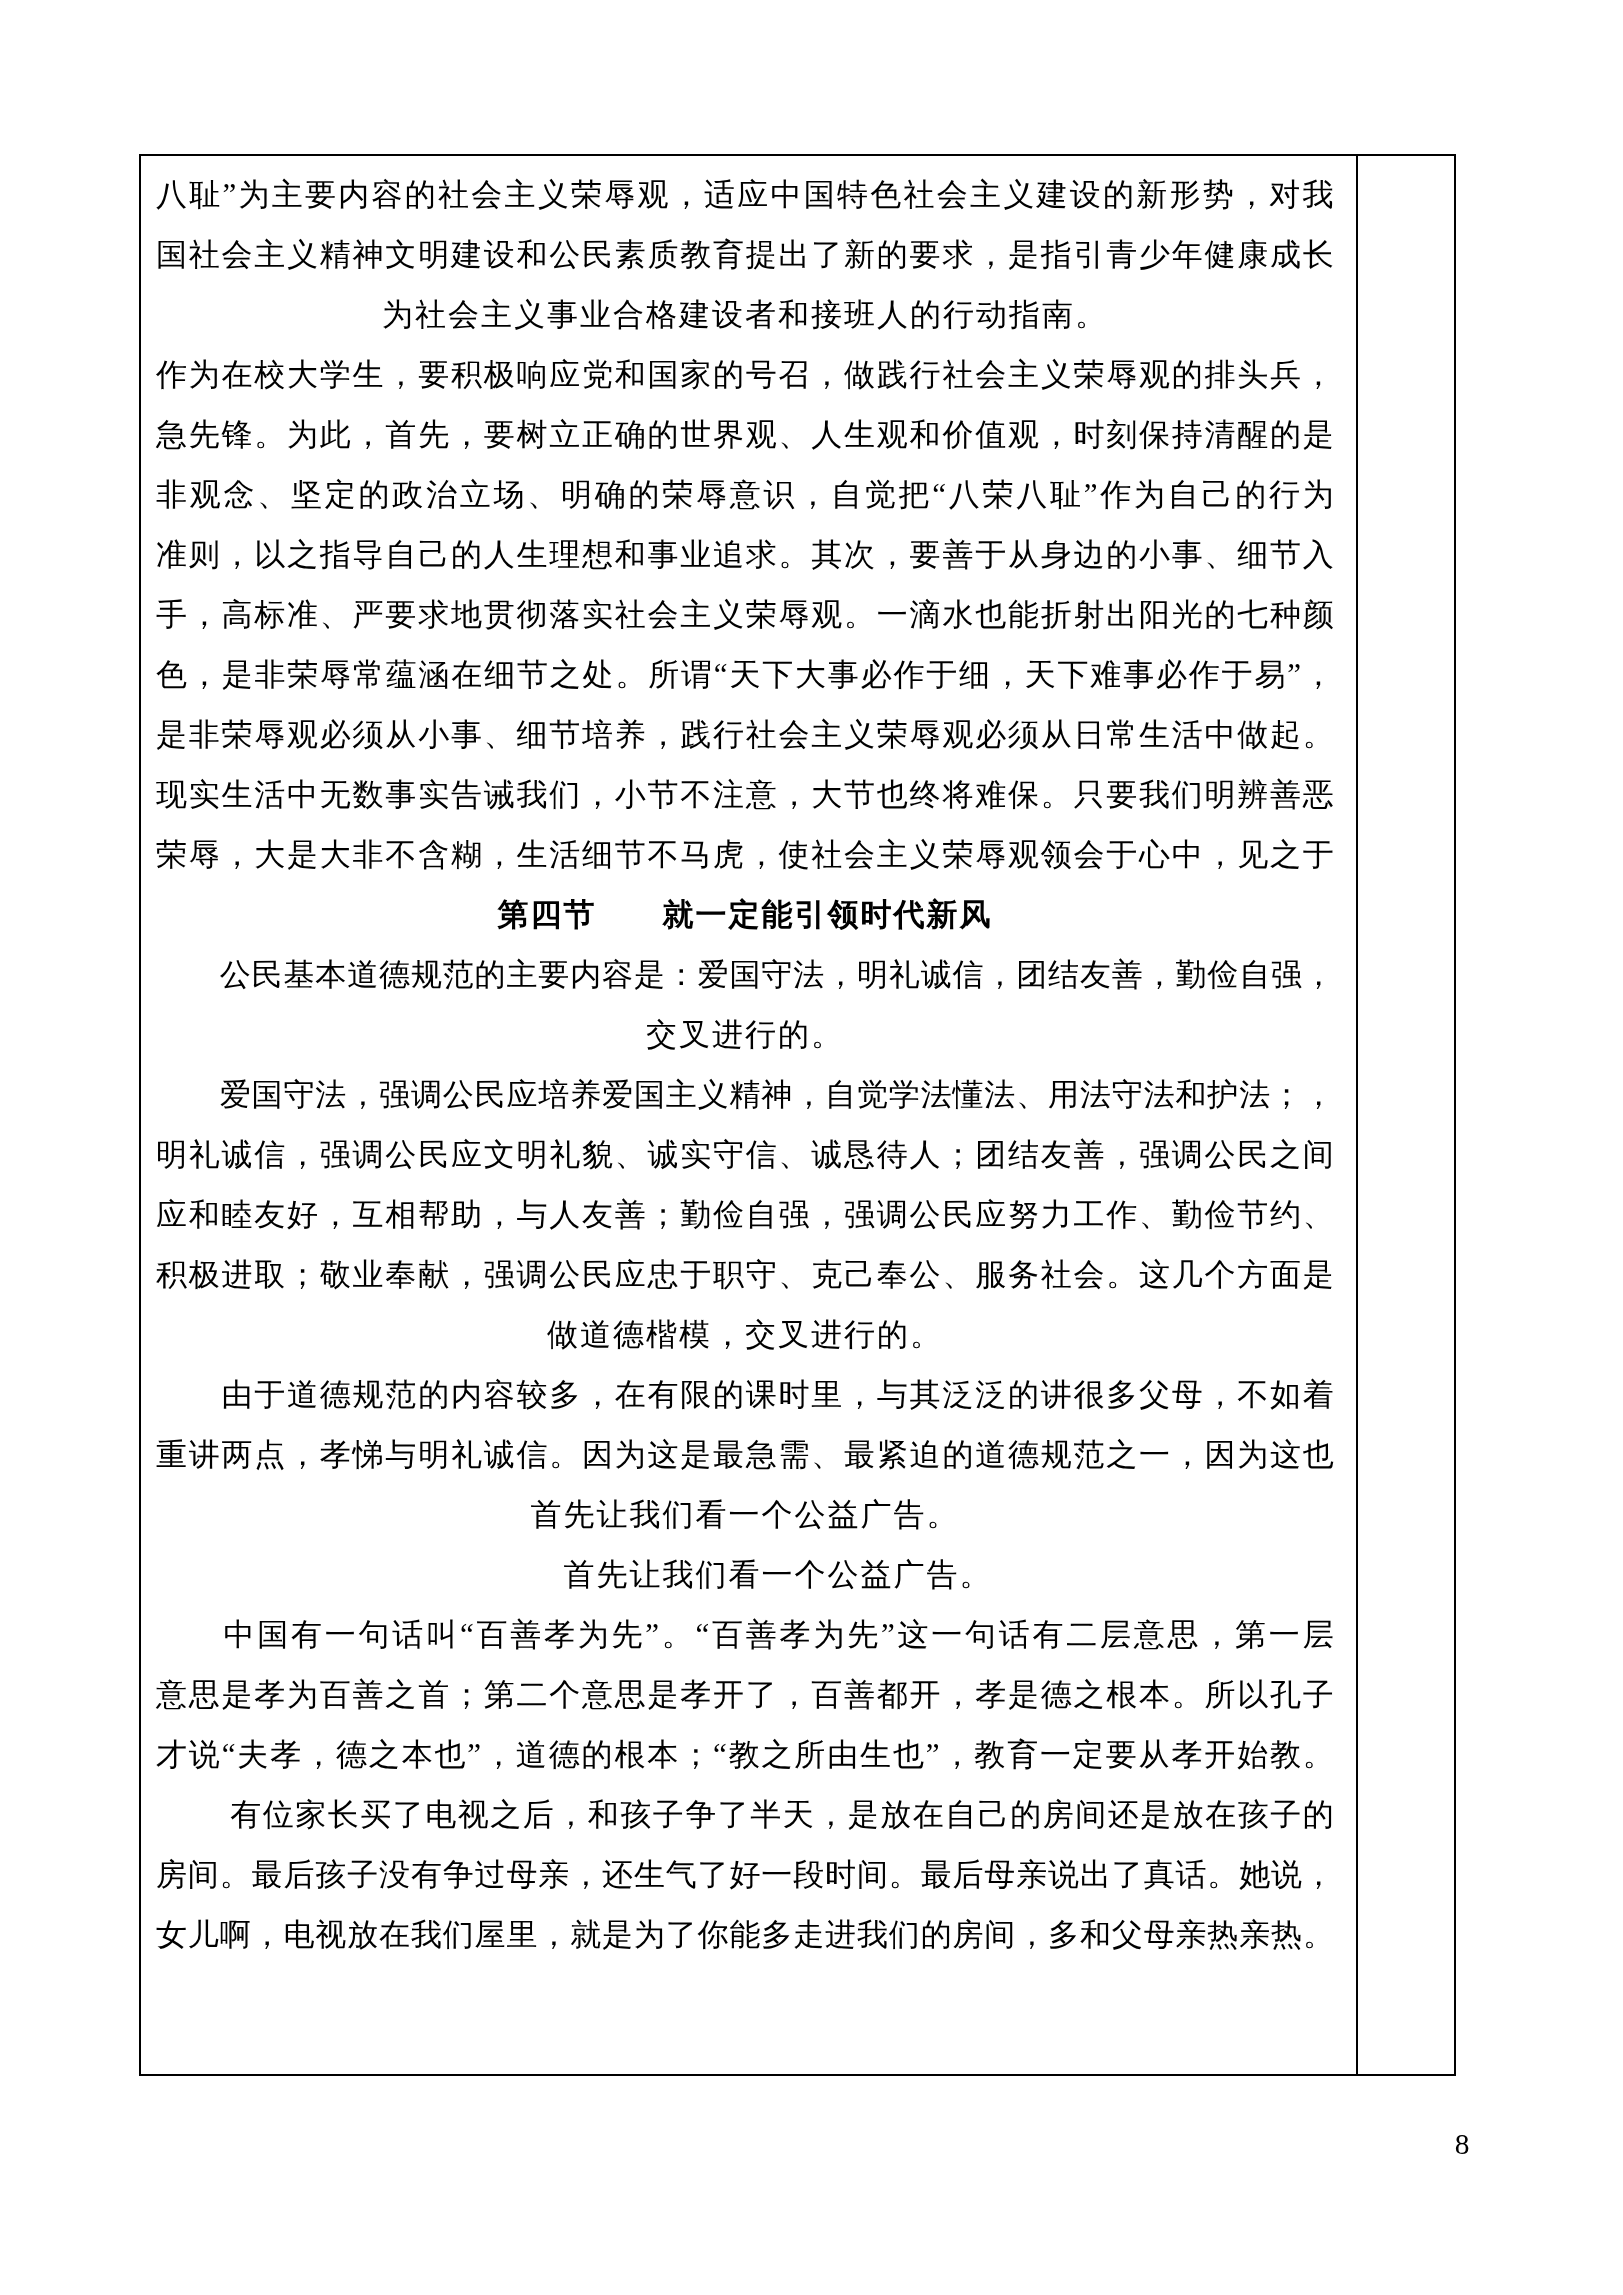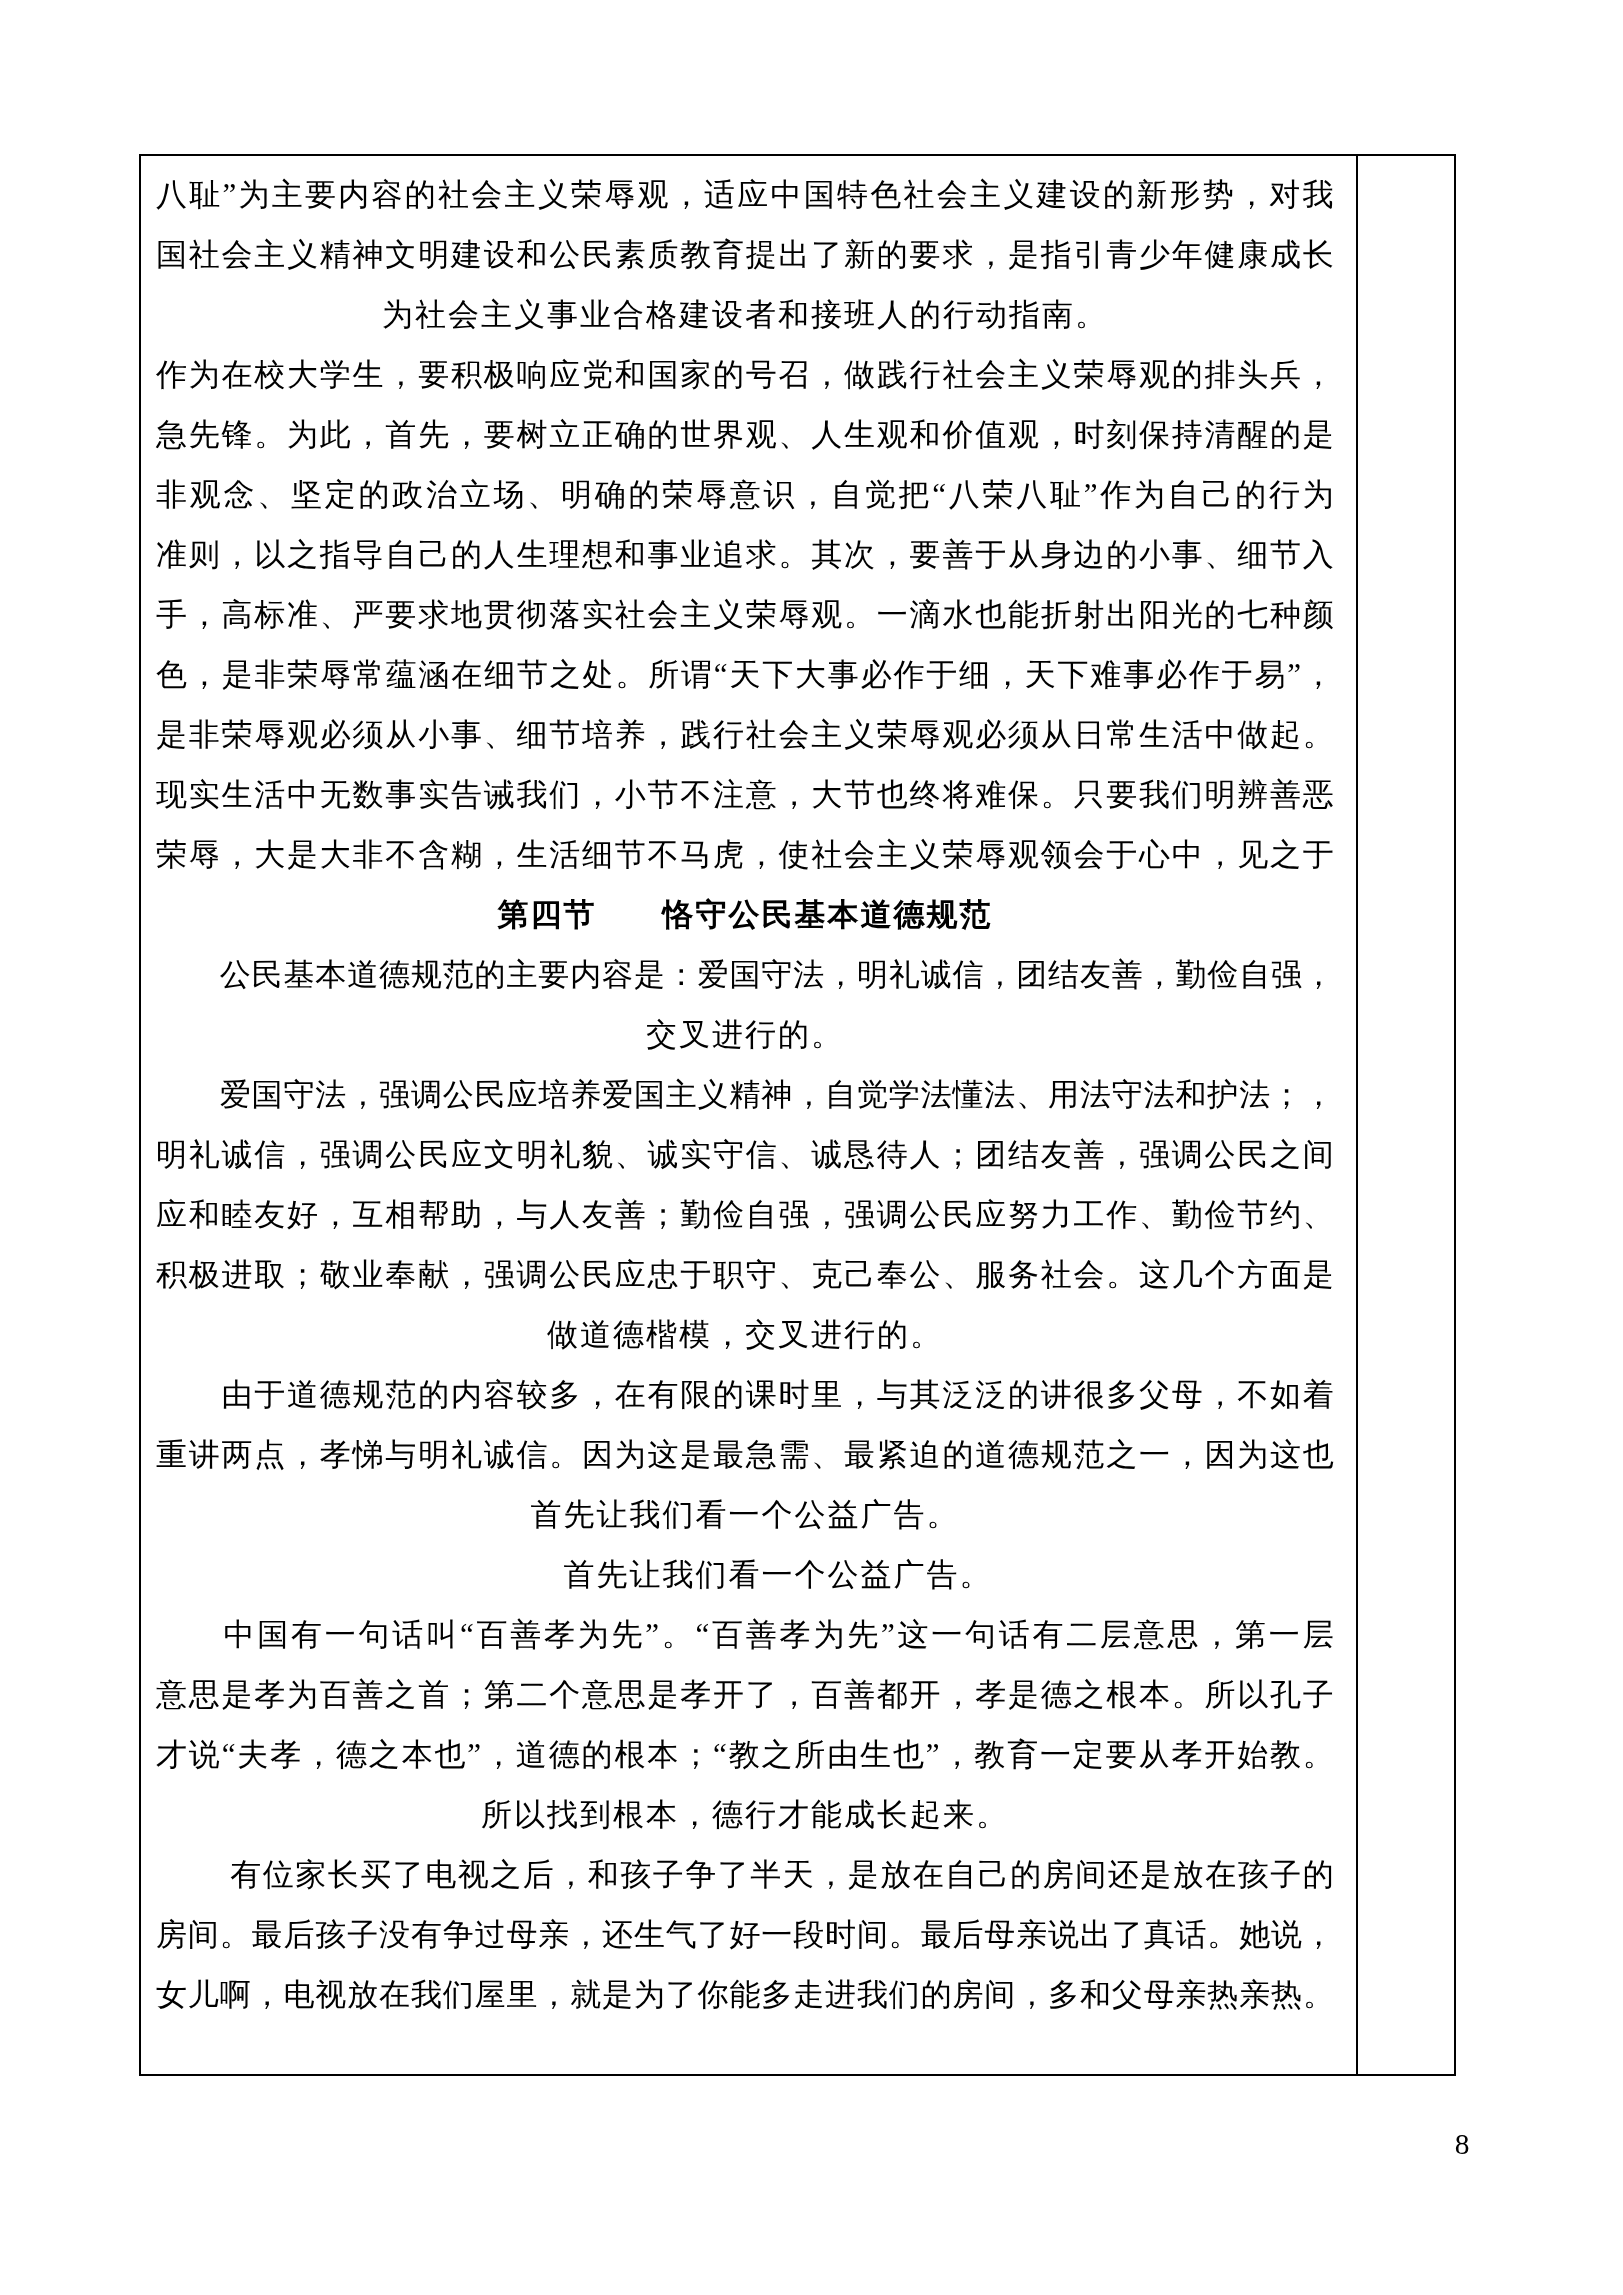--- a/index.html
+++ b/index.html
@@ -92,36 +92,35 @@
           <div class="line left">为社会主义事业合格建设者和接班人的行动指南。</div>
           <div class="line justify"><span>作</span><span>为</span><span>在</span><span>校</span><span>大</span><span>学</span><span>生</span><span>，</span><span>要</span><span>积</span><span>极</span><span>响</span><span>应</span><span>党</span><span>和</span><span>国</span><span>家</span><span>的</span><span>号</span><span>召</span><span>，</span><span>做</span><span>践</span><span>行</span><span>社</span><span>会</span><span>主</span><span>义</span><span>荣</span><span>辱</span><span>观</span><span>的</span><span>排</span><span>头</span><span>兵</span><span>，</span></div>
           <div class="line justify"><span>急</span><span>先</span><span>锋</span><span>。</span><span>为</span><span>此</span><span>，</span><span>首</span><span>先</span><span>，</span><span>要</span><span>树</span><span>立</span><span>正</span><span>确</span><span>的</span><span>世</span><span>界</span><span>观</span><span>、</span><span>人</span><span>生</span><span>观</span><span>和</span><span>价</span><span>值</span><span>观</span><span>，</span><span>时</span><span>刻</span><span>保</span><span>持</span><span>清</span><span>醒</span><span>的</span><span>是</span></div>
           <div class="line justify"><span>非</span><span>观</span><span>念</span><span>、</span><span>坚</span><span>定</span><span>的</span><span>政</span><span>治</span><span>立</span><span>场</span><span>、</span><span>明</span><span>确</span><span>的</span><span>荣</span><span>辱</span><span>意</span><span>识</span><span>，</span><span>自</span><span>觉</span><span>把</span><span>“</span><span>八</span><span>荣</span><span>八</span><span>耻</span><span>”</span><span>作</span><span>为</span><span>自</span><span>己</span><span>的</span><span>行</span><span>为</span></div>
           <div class="line justify"><span>准</span><span>则</span><span>，</span><span>以</span><span>之</span><span>指</span><span>导</span><span>自</span><span>己</span><span>的</span><span>人</span><span>生</span><span>理</span><span>想</span><span>和</span><span>事</span><span>业</span><span>追</span><span>求</span><span>。</span><span>其</span><span>次</span><span>，</span><span>要</span><span>善</span><span>于</span><span>从</span><span>身</span><span>边</span><span>的</span><span>小</span><span>事</span><span>、</span><span>细</span><span>节</span><span>入</span></div>
           <div class="line justify"><span>手</span><span>，</span><span>高</span><span>标</span><span>准</span><span>、</span><span>严</span><span>要</span><span>求</span><span>地</span><span>贯</span><span>彻</span><span>落</span><span>实</span><span>社</span><span>会</span><span>主</span><span>义</span><span>荣</span><span>辱</span><span>观</span><span>。</span><span>一</span><span>滴</span><span>水</span><span>也</span><span>能</span><span>折</span><span>射</span><span>出</span><span>阳</span><span>光</span><span>的</span><span>七</span><span>种</span><span>颜</span></div>
           <div class="line justify"><span>色</span><span>，</span><span>是</span><span>非</span><span>荣</span><span>辱</span><span>常</span><span>蕴</span><span>涵</span><span>在</span><span>细</span><span>节</span><span>之</span><span>处</span><span>。</span><span>所</span><span>谓</span><span>“</span><span>天</span><span>下</span><span>大</span><span>事</span><span>必</span><span>作</span><span>于</span><span>细</span><span>，</span><span>天</span><span>下</span><span>难</span><span>事</span><span>必</span><span>作</span><span>于</span><span>易</span><span>”</span><span>，</span></div>
           <div class="line justify"><span>是</span><span>非</span><span>荣</span><span>辱</span><span>观</span><span>必</span><span>须</span><span>从</span><span>小</span><span>事</span><span>、</span><span>细</span><span>节</span><span>培</span><span>养</span><span>，</span><span>践</span><span>行</span><span>社</span><span>会</span><span>主</span><span>义</span><span>荣</span><span>辱</span><span>观</span><span>必</span><span>须</span><span>从</span><span>日</span><span>常</span><span>生</span><span>活</span><span>中</span><span>做</span><span>起</span><span>。</span></div>
           <div class="line justify"><span>现</span><span>实</span><span>生</span><span>活</span><span>中</span><span>无</span><span>数</span><span>事</span><span>实</span><span>告</span><span>诫</span><span>我</span><span>们</span><span>，</span><span>小</span><span>节</span><span>不</span><span>注</span><span>意</span><span>，</span><span>大</span><span>节</span><span>也</span><span>终</span><span>将</span><span>难</span><span>保</span><span>。</span><span>只</span><span>要</span><span>我</span><span>们</span><span>明</span><span>辨</span><span>善</span><span>恶</span></div>
           <div class="line justify"><span>荣</span><span>辱</span><span>，</span><span>大</span><span>是</span><span>大</span><span>非</span><span>不</span><span>含</span><span>糊</span><span>，</span><span>生</span><span>活</span><span>细</span><span>节</span><span>不</span><span>马</span><span>虎</span><span>，</span><span>使</span><span>社</span><span>会</span><span>主</span><span>义</span><span>荣</span><span>辱</span><span>观</span><span>领</span><span>会</span><span>于</span><span>心</span><span>中</span><span>，</span><span>见</span><span>之</span><span>于</span></div>
-          <div class="line heading">第四节　　恪守公民基本道德规范</div>
+          <div class="line heading">第四节　　就一定能引领时代新风</div>
           <div class="line justify"><span>　</span><span>　</span><span>公</span><span>民</span><span>基</span><span>本</span><span>道</span><span>德</span><span>规</span><span>范</span><span>的</span><span>主</span><span>要</span><span>内</span><span>容</span><span>是</span><span>：</span><span>爱</span><span>国</span><span>守</span><span>法</span><span>，</span><span>明</span><span>礼</span><span>诚</span><span>信</span><span>，</span><span>团</span><span>结</span><span>友</span><span>善</span><span>，</span><span>勤</span><span>俭</span><span>自</span><span>强</span><span>，</span></div>
           <div class="line left">交叉进行的。</div>
           <div class="line justify"><span>　</span><span>　</span><span>爱</span><span>国</span><span>守</span><span>法</span><span>，</span><span>强</span><span>调</span><span>公</span><span>民</span><span>应</span><span>培</span><span>养</span><span>爱</span><span>国</span><span>主</span><span>义</span><span>精</span><span>神</span><span>，</span><span>自</span><span>觉</span><span>学</span><span>法</span><span>懂</span><span>法</span><span>、</span><span>用</span><span>法</span><span>守</span><span>法</span><span>和</span><span>护</span><span>法</span><span>；</span><span>，</span></div>
           <div class="line justify"><span>明</span><span>礼</span><span>诚</span><span>信</span><span>，</span><span>强</span><span>调</span><span>公</span><span>民</span><span>应</span><span>文</span><span>明</span><span>礼</span><span>貌</span><span>、</span><span>诚</span><span>实</span><span>守</span><span>信</span><span>、</span><span>诚</span><span>恳</span><span>待</span><span>人</span><span>；</span><span>团</span><span>结</span><span>友</span><span>善</span><span>，</span><span>强</span><span>调</span><span>公</span><span>民</span><span>之</span><span>间</span></div>
           <div class="line justify"><span>应</span><span>和</span><span>睦</span><span>友</span><span>好</span><span>，</span><span>互</span><span>相</span><span>帮</span><span>助</span><span>，</span><span>与</span><span>人</span><span>友</span><span>善</span><span>；</span><span>勤</span><span>俭</span><span>自</span><span>强</span><span>，</span><span>强</span><span>调</span><span>公</span><span>民</span><span>应</span><span>努</span><span>力</span><span>工</span><span>作</span><span>、</span><span>勤</span><span>俭</span><span>节</span><span>约</span><span>、</span></div>
           <div class="line justify"><span>积</span><span>极</span><span>进</span><span>取</span><span>；</span><span>敬</span><span>业</span><span>奉</span><span>献</span><span>，</span><span>强</span><span>调</span><span>公</span><span>民</span><span>应</span><span>忠</span><span>于</span><span>职</span><span>守</span><span>、</span><span>克</span><span>己</span><span>奉</span><span>公</span><span>、</span><span>服</span><span>务</span><span>社</span><span>会</span><span>。</span><span>这</span><span>几</span><span>个</span><span>方</span><span>面</span><span>是</span></div>
           <div class="line left">做道德楷模，交叉进行的。</div>
           <div class="line justify"><span>　</span><span>　</span><span>由</span><span>于</span><span>道</span><span>德</span><span>规</span><span>范</span><span>的</span><span>内</span><span>容</span><span>较</span><span>多</span><span>，</span><span>在</span><span>有</span><span>限</span><span>的</span><span>课</span><span>时</span><span>里</span><span>，</span><span>与</span><span>其</span><span>泛</span><span>泛</span><span>的</span><span>讲</span><span>很</span><span>多</span><span>父</span><span>母</span><span>，</span><span>不</span><span>如</span><span>着</span></div>
           <div class="line justify"><span>重</span><span>讲</span><span>两</span><span>点</span><span>，</span><span>孝</span><span>悌</span><span>与</span><span>明</span><span>礼</span><span>诚</span><span>信</span><span>。</span><span>因</span><span>为</span><span>这</span><span>是</span><span>最</span><span>急</span><span>需</span><span>、</span><span>最</span><span>紧</span><span>迫</span><span>的</span><span>道</span><span>德</span><span>规</span><span>范</span><span>之</span><span>一</span><span>，</span><span>因</span><span>为</span><span>这</span><span>也</span></div>
           <div class="line left">首先让我们看一个公益广告。</div>
           <div class="line left">　　首先让我们看一个公益广告。</div>
           <div class="line justify"><span>　</span><span>　</span><span>中</span><span>国</span><span>有</span><span>一</span><span>句</span><span>话</span><span>叫</span><span>“</span><span>百</span><span>善</span><span>孝</span><span>为</span><span>先</span><span>”</span><span>。</span><span>“</span><span>百</span><span>善</span><span>孝</span><span>为</span><span>先</span><span>”</span><span>这</span><span>一</span><span>句</span><span>话</span><span>有</span><span>二</span><span>层</span><span>意</span><span>思</span><span>，</span><span>第</span><span>一</span><span>层</span></div>
           <div class="line justify"><span>意</span><span>思</span><span>是</span><span>孝</span><span>为</span><span>百</span><span>善</span><span>之</span><span>首</span><span>；</span><span>第</span><span>二</span><span>个</span><span>意</span><span>思</span><span>是</span><span>孝</span><span>开</span><span>了</span><span>，</span><span>百</span><span>善</span><span>都</span><span>开</span><span>，</span><span>孝</span><span>是</span><span>德</span><span>之</span><span>根</span><span>本</span><span>。</span><span>所</span><span>以</span><span>孔</span><span>子</span></div>
           <div class="line justify"><span>才</span><span>说</span><span>“</span><span>夫</span><span>孝</span><span>，</span><span>德</span><span>之</span><span>本</span><span>也</span><span>”</span><span>，</span><span>道</span><span>德</span><span>的</span><span>根</span><span>本</span><span>；</span><span>“</span><span>教</span><span>之</span><span>所</span><span>由</span><span>生</span><span>也</span><span>”</span><span>，</span><span>教</span><span>育</span><span>一</span><span>定</span><span>要</span><span>从</span><span>孝</span><span>开</span><span>始</span><span>教</span><span>。</span></div>
-          <div class="line left">所以找到根本，德行才能成长起来。</div>
           <div class="line justify"><span>　</span><span>　</span><span> </span><span>有</span><span>位</span><span>家</span><span>长</span><span>买</span><span>了</span><span>电</span><span>视</span><span>之</span><span>后</span><span>，</span><span>和</span><span>孩</span><span>子</span><span>争</span><span>了</span><span>半</span><span>天</span><span>，</span><span>是</span><span>放</span><span>在</span><span>自</span><span>己</span><span>的</span><span>房</span><span>间</span><span>还</span><span>是</span><span>放</span><span>在</span><span>孩</span><span>子</span><span>的</span></div>
           <div class="line justify"><span>房</span><span>间</span><span>。</span><span>最</span><span>后</span><span>孩</span><span>子</span><span>没</span><span>有</span><span>争</span><span>过</span><span>母</span><span>亲</span><span>，</span><span>还</span><span>生</span><span>气</span><span>了</span><span>好</span><span>一</span><span>段</span><span>时</span><span>间</span><span>。</span><span>最</span><span>后</span><span>母</span><span>亲</span><span>说</span><span>出</span><span>了</span><span>真</span><span>话</span><span>。</span><span>她</span><span>说</span><span>，</span></div>
           <div class="line justify"><span>女</span><span>儿</span><span>啊</span><span>，</span><span>电</span><span>视</span><span>放</span><span>在</span><span>我</span><span>们</span><span>屋</span><span>里</span><span>，</span><span>就</span><span>是</span><span>为</span><span>了</span><span>你</span><span>能</span><span>多</span><span>走</span><span>进</span><span>我</span><span>们</span><span>的</span><span>房</span><span>间</span><span>，</span><span>多</span><span>和</span><span>父</span><span>母</span><span>亲</span><span>热</span><span>亲</span><span>热</span><span>。</span></div>
         </div>
     </div>
     <div class="side-cell"></div>
   </div>
   <div class="page-number">8</div>
 </div>
 

